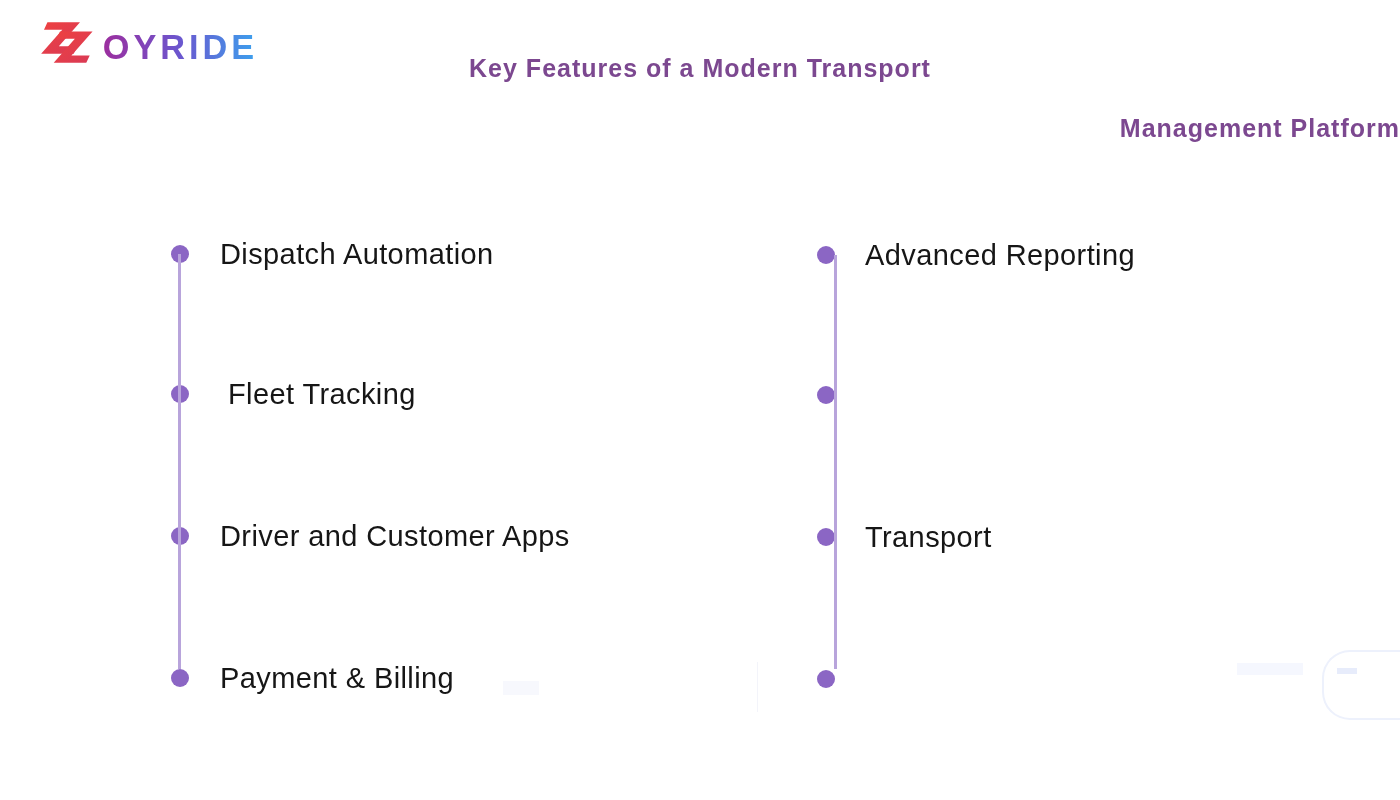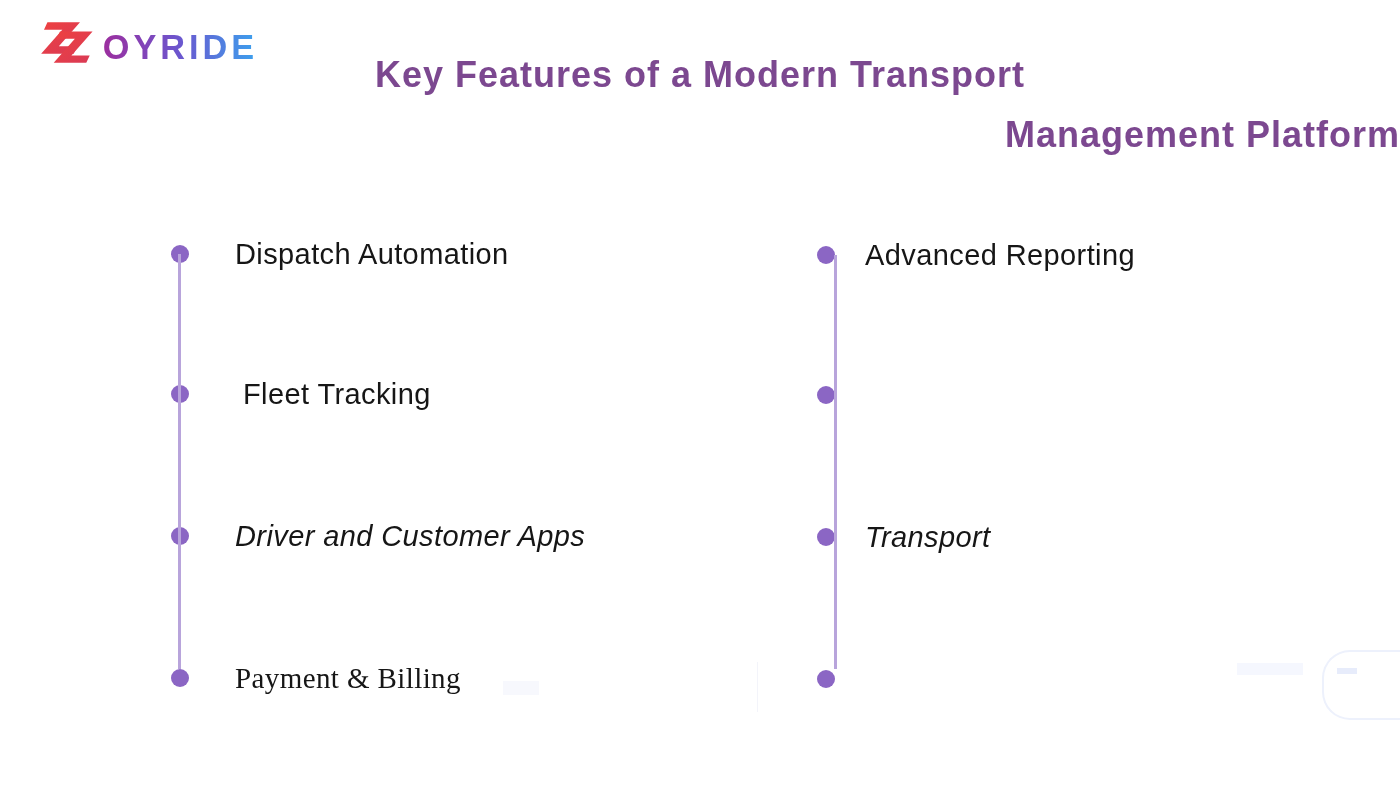--- a/index.html
+++ b/index.html
@@ -21,21 +21,21 @@
     width: 236px;
     height: 48px;
   }
 
   
   .title-line {
     position: absolute;
     left: 0;
     width: 1400px;
     text-align: center;
-    font-size: 36px;
+    font-size: 25px;
     font-weight: 700;
     letter-spacing: 1px;
     color: #7c4890;
   }
   .title-line.l1 { top: 54px; }
   .title-line.l2 { top: 114px; text-align: right; }
 
   
   .timeline {
     position: absolute;
@@ -54,35 +54,35 @@
     z-index: 1;
   }
   .feature-item .dot {
     width: 18px;
     height: 18px;
     border-radius: 50%;
     background: #8b66c4;
     flex: 0 0 18px;
   }
   .feature-item .label {
-    margin-left: 46px;
+    margin-left: 31px;
     font-size: 29px;
     font-weight: 500;
     letter-spacing: 0.4px;
     color: #161616;
     white-space: nowrap;
   }
   .feature-item.col-right .label { margin-left: 30px; }
 
   .col-left  { left: 171px; }
   .col-right { left: 817px; }
   .row-0 { top: 234px; }
   .row-1 { top: 374px; gap: 8px; }
-  .row-2 { top: 516px; font-style: italic; }
-  .row-3 { top: 658px; font-family: Liberation Serif, serif; }
+  .row-2 { top: 516px; }
+  .row-3 { top: 658px; }
   .col-right.row-0 { top: 235px; }
   .col-right.row-1 { top: 375px; }
   .col-right.row-2 { top: 517px; }
   .col-right.row-3 { top: 659px; }
   
   .row-3 { z-index: 3; }
 
   
   .watermark { position: absolute; z-index: 0; }
   .wm-rect-1 { left: 503px; top: 681px; width: 36px; height: 14px; background: #f7f8fd; }

